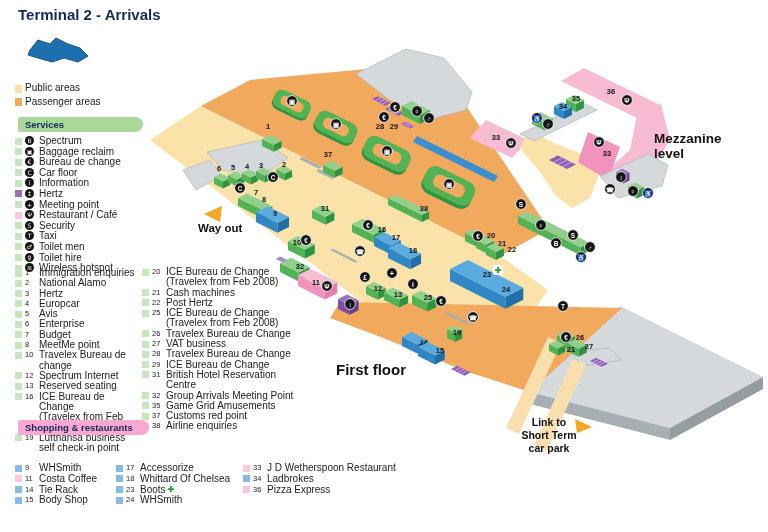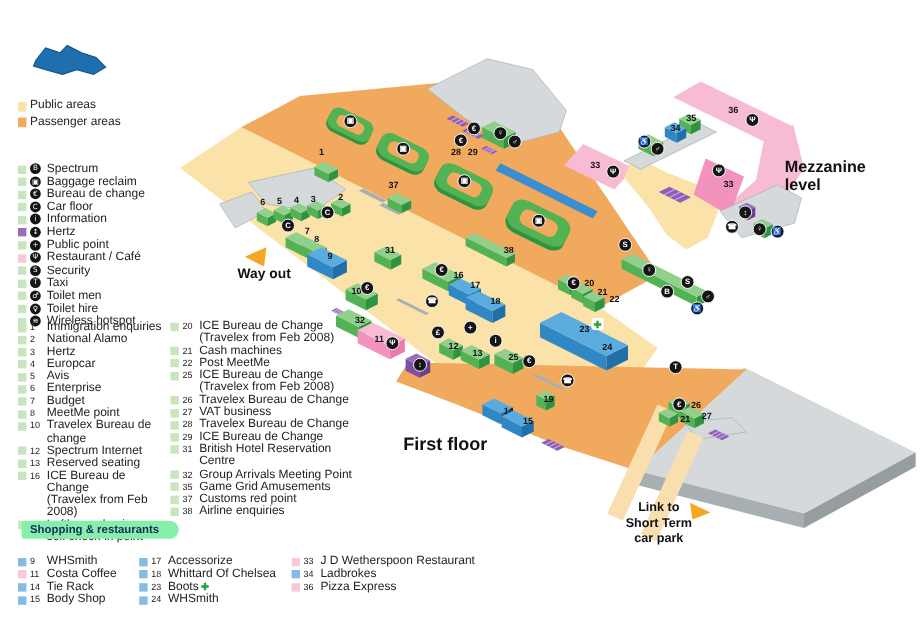--- a/index.html
+++ b/index.html
@@ -3,54 +3,56 @@
 <meta charset="utf-8">
 <style>
   html,body{margin:0;padding:0;background:#fff;}
   .page{position:relative;width:768px;height:532px;overflow:hidden;background:#fff;
         font-family:"Liberation Sans",sans-serif;}
   .abs{position:absolute;}
   #page-title{left:18px;top:6px;font-size:15px;font-weight:bold;color:#16295A;}
   .hdr-pill{height:15px;line-height:15px;font-size:9.5px;font-weight:bold;color:#16295A;
             border-radius:3px 8px 8px 3px;padding-left:7px;}
   #services-header{left:18px;top:117px;width:118px;background:#A9D89A;}
-  #shopping-header{left:18px;top:434px;width:124px;background:#86efac;}
+  #shopping-header{left:18px;top:420px;width:124px;background:#f9a8d4;}
   .leg-row{display:flex;align-items:flex-start;line-height:10.6px;}
   .sw{display:inline-block;width:7px;height:7px;margin:1.5px 3px 0 0;flex:0 0 7px;}
   .ic{display:inline-block;width:9px;height:9px;border-radius:50%;background:#151515;color:#fff;
       font-family:"DejaVu Sans",sans-serif;font-size:6px;line-height:9px;text-align:center;
       margin-right:5px;flex:0 0 9px;}
   .num{display:inline-block;width:14px;flex:0 0 14px;font-size:7.5px;color:#222;}
   .lbl{font-size:10px;color:#222;}
   .lbl .l2{display:block;}
   .cross{color:#1FA33C;font-weight:bold;font-size:8px;margin-left:2px;}
   #area-legend{left:15px;top:83px;}
   #area-legend .sw{width:8px;height:8px;}
   svg text{font-family:"Liberation Sans",sans-serif;}
 </style>
 </head>
 <body>
 
 <div class="page">
+  <div class="abs" id="page-title">Terminal 2 - Arrivals</div>
 
   <svg class="abs" style="left:22px;top:30px" width="75" height="40">
     <polygon points="8,20 16,10 28,14 34,8 46,14 58,18 66,26 56,32 42,28 30,32 16,28 6,25" fill="#1E6FB0" stroke="#15568C" stroke-width="1"></polygon>
   </svg>
 
   <div class="abs" id="area-legend">
     <div class="leg-row">
       <span class="sw" style="background:#FBE2A9"></span>
       <span class="lbl">Public areas</span>
     </div>
     <div class="leg-row" style="margin-top:3px">
       <span class="sw" style="background:#F1A95E"></span>
       <span class="lbl">Passenger areas</span>
     </div>
   </div>
 
+  <div class="abs hdr-pill" id="services-header">Services</div>
   <div class="abs" id="services-icon-list" style="left:15px;top:136px;width:125px">
       <div class="leg-row">
         <span class="sw" style="background: rgb(201, 229, 190);"></span>
         <span class="ic">B</span>
         <span class="lbl">Spectrum</span>
       </div>
       <div class="leg-row">
         <span class="sw" style="background: rgb(201, 229, 190);"></span>
         <span class="ic">▣</span>
         <span class="lbl">Baggage reclaim</span>
@@ -71,21 +73,21 @@
         <span class="lbl">Information</span>
       </div>
       <div class="leg-row">
         <span class="sw" style="background: rgb(156, 110, 182);"></span>
         <span class="ic">↕</span>
         <span class="lbl">Hertz</span>
       </div>
       <div class="leg-row">
         <span class="sw" style="background: rgb(201, 229, 190);"></span>
         <span class="ic">+</span>
-        <span class="lbl">Public point</span>
+        <span class="lbl">Meeting point</span>
       </div>
       <div class="leg-row">
         <span class="sw" style="background: rgb(249, 201, 219);"></span>
         <span class="ic">Ψ</span>
         <span class="lbl">Restaurant / Café</span>
       </div>
       <div class="leg-row">
         <span class="sw" style="background: rgb(201, 229, 190);"></span>
         <span class="ic">S</span>
         <span class="lbl">Security</span>
@@ -185,21 +187,21 @@
         <span class="lbl">ICE Bureau de Change<span class="l2">(Travelex from Feb 2008)</span></span>
       </div>
       <div class="leg-row" style="line-height: 10.3px;">
         <span class="sw" style="background: rgb(201, 229, 190);"></span>
         <span class="num">21</span>
         <span class="lbl">Cash machines</span>
       </div>
       <div class="leg-row" style="line-height: 10.3px;">
         <span class="sw" style="background: rgb(201, 229, 190);"></span>
         <span class="num">22</span>
-        <span class="lbl">Post MeetMe</span>
+        <span class="lbl">Post Hertz</span>
       </div>
       <div class="leg-row" style="line-height: 10.3px;">
         <span class="sw" style="background: rgb(201, 229, 190);"></span>
         <span class="num">25</span>
         <span class="lbl">ICE Bureau de Change<span class="l2">(Travelex from Feb 2008)</span></span>
       </div>
       <div class="leg-row" style="line-height: 10.3px;">
         <span class="sw" style="background: rgb(201, 229, 190);"></span>
         <span class="num">26</span>
         <span class="lbl">Travelex Bureau de Change</span>

